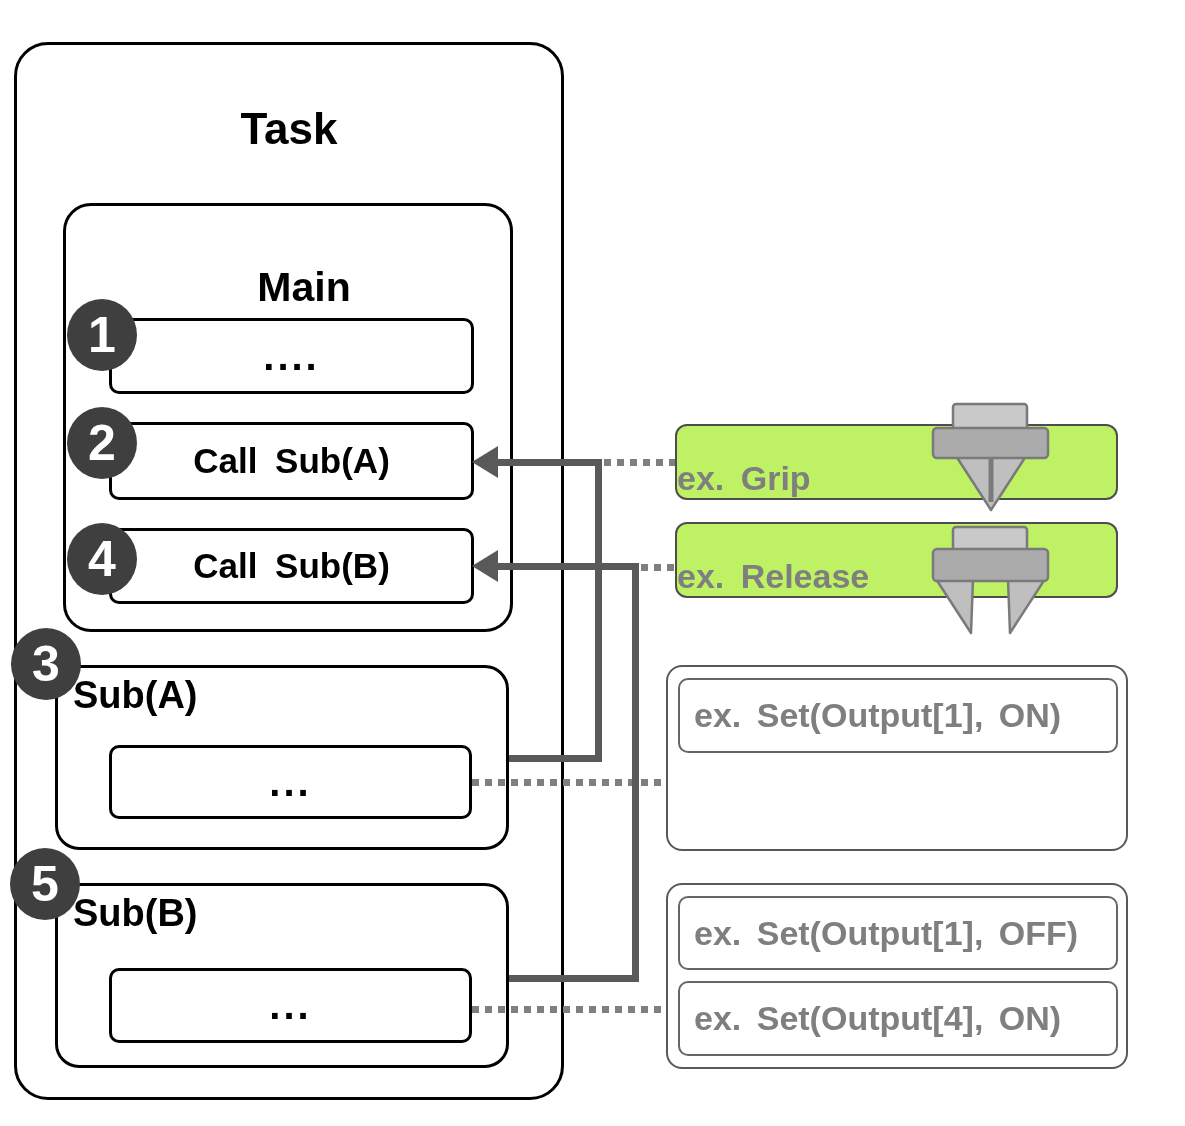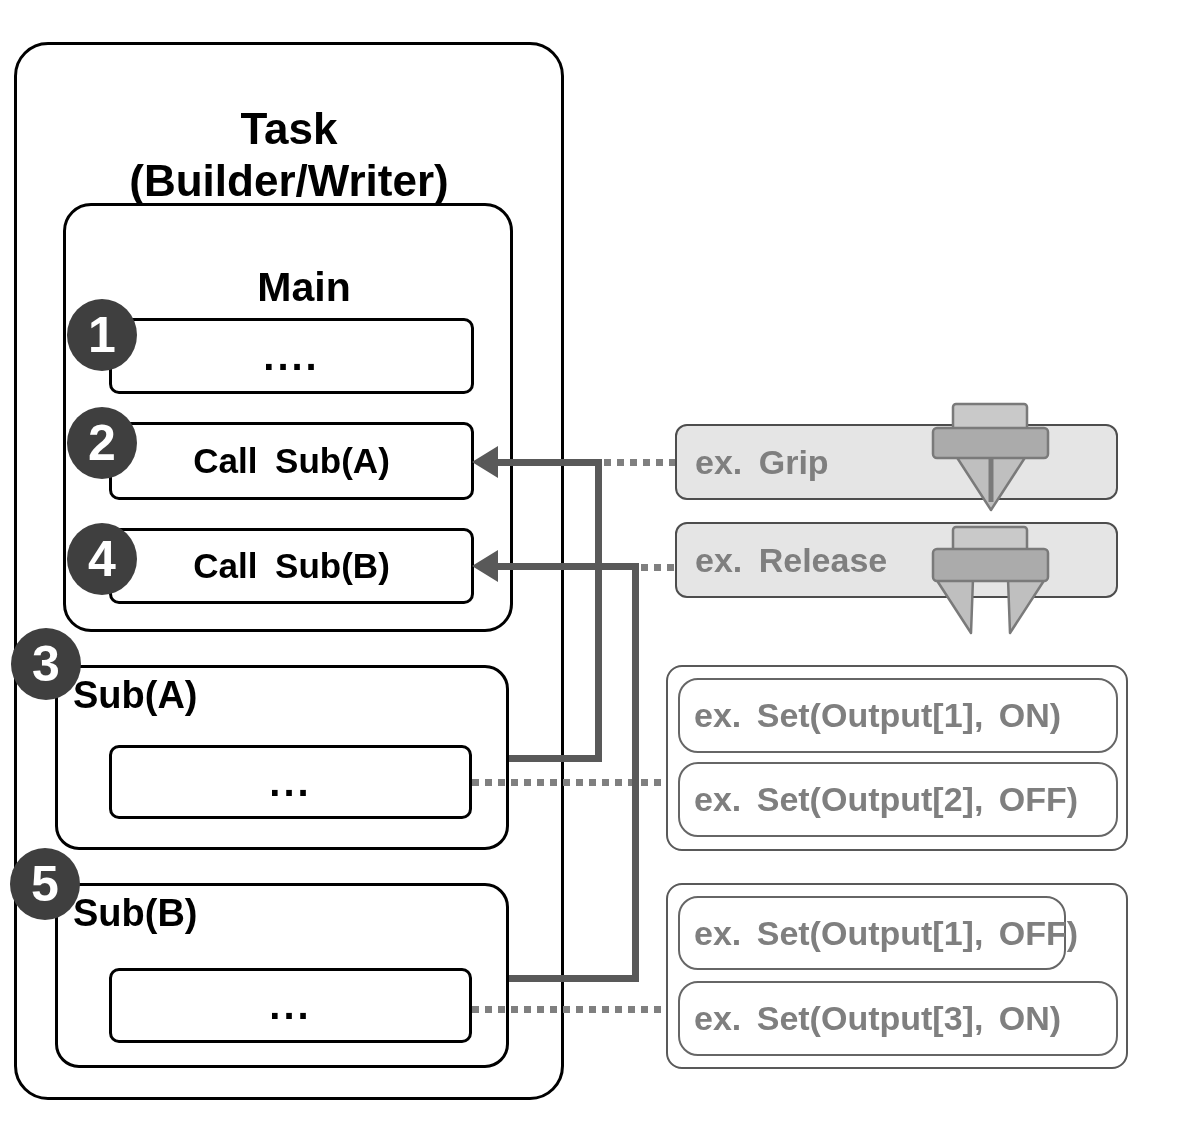--- a/index.html
+++ b/index.html
@@ -27,31 +27,31 @@
   .title{font-weight:bold;text-align:center;margin-top:45px;}
   .step-label{font-weight:bold;font-size:35px;word-spacing:8px;white-space:nowrap;}
   .dots-label{font-weight:bold;font-size:40px;letter-spacing:3px;}
   .sub-title{position:absolute;font-weight:bold;font-size:38px;}
   .badge{
     position:absolute;width:70px;height:72px;border-radius:50%;
     background:var(--badge-fill);color:#fff;font-weight:bold;font-size:50px;
     display:flex;align-items:center;justify-content:center;z-index:7;
   }
   .graybox{
-    position:absolute;border:2.5px solid var(--gray-border);background:#e5e5e5;
-    border-radius:12px;box-sizing:border-box;display:flex;align-items:center;
+    position:absolute;border:2.5px solid var(--gray-border);background:#bef264;
+    border-radius:12px;box-sizing:border-box;display:flex;align-items:flex-end;
     font-weight:bold;font-size:34px;color:var(--muted-text);word-spacing:7px;
-    padding-left:18px;z-index:2;white-space:nowrap;
+    z-index:2;white-space:nowrap;
   }
   .groupbox{
     position:absolute;border:2.5px solid var(--connector);background:#fff;
     border-radius:16px;box-sizing:border-box;z-index:1;
   }
   .setbox{
-    position:absolute;border:2.5px solid #666;background:#fff;border-radius:20px;
+    position:absolute;border:2.5px solid #666;background:#fff;border-radius:10px;
     box-sizing:border-box;display:flex;align-items:center;font-weight:bold;
     font-size:34px;color:var(--muted-text);word-spacing:6px;padding-left:14px;
     z-index:2;white-space:nowrap;
   }
   .solidline{position:absolute;background:var(--connector);z-index:5;}
   .dottedline{
     position:absolute;height:7px;z-index:4;
     background-image:repeating-linear-gradient(90deg,var(--dotted) 0 7px,transparent 7px 13px);
   }
   .arrowhead{
@@ -62,21 +62,20 @@
   .gripper{position:absolute;z-index:6;}
 </style>
 </head>
 <body>
 
 <div class="stage">
 
   <div class="blackbox round-lg" style="left:14px;top:42px;width:550px;height:1058px;"></div>
   <div class="abs title" style="left:14px;top:58px;width:550px;font-size:44px;line-height:52px;">
     <div>Task</div>
-    <div>(Builder/Writer)</div>
   </div>
 
   <div class="blackbox round-md" style="left:63px;top:203px;width:450px;height:429px;"></div>
   <div class="abs title" style="left:63px;top:219px;width:450px;font-size:41px;padding-left:16px;">Main</div>
 
   <div class="blackbox round-sm center-flex" style="left:109px;top:318px;width:365px;height:76px;">
     <span class="dots-label">....</span>
   </div>
   <div class="blackbox round-sm center-flex" style="left:109px;top:422px;width:365px;height:78px;">
     <span class="step-label">Call Sub(A)</span>
@@ -135,25 +134,22 @@
     <polygon points="11,60 48,60 46,114" style="fill:var(--gripper-jaw);stroke:var(--gripper-stroke);stroke-width:2.5;stroke-linejoin:round;"></polygon>
     <polygon points="83,60 120,60 85,114" style="fill:var(--gripper-jaw);stroke:var(--gripper-stroke);stroke-width:2.5;stroke-linejoin:round;"></polygon>
     <rect x="28" y="8" width="74" height="24" rx="3" style="fill:var(--gripper-light);stroke:var(--gripper-stroke);stroke-width:2.5;"></rect>
     <rect x="8" y="30" width="115" height="32" rx="4" style="fill:var(--gripper-mid);stroke:var(--gripper-stroke);stroke-width:2.5;"></rect>
   </svg>
 
   <div class="groupbox" style="left:666px;top:665px;width:462px;height:186px;"></div>
   <div class="setbox" style="left:678px;top:678px;width:440px;height:75px;">
     <span>ex. Set(Output[1], ON)</span>
   </div>
-  <div class="setbox" style="left:678px;top:762px;width:440px;height:75px;">
-    <span>ex. Set(Output[2], OFF)</span>
-  </div>
 
   <div class="groupbox" style="left:666px;top:883px;width:462px;height:186px;"></div>
-  <div class="setbox" style="left:678px;top:896px;width:388px;height:74px;">
+  <div class="setbox" style="left:678px;top:896px;width:440px;height:74px;">
     <span>ex. Set(Output[1], OFF)</span>
   </div>
   <div class="setbox" style="left:678px;top:981px;width:440px;height:75px;">
-    <span>ex. Set(Output[3], ON)</span>
+    <span>ex. Set(Output[4], ON)</span>
   </div>
 
 </div>
 
 </body></html>

